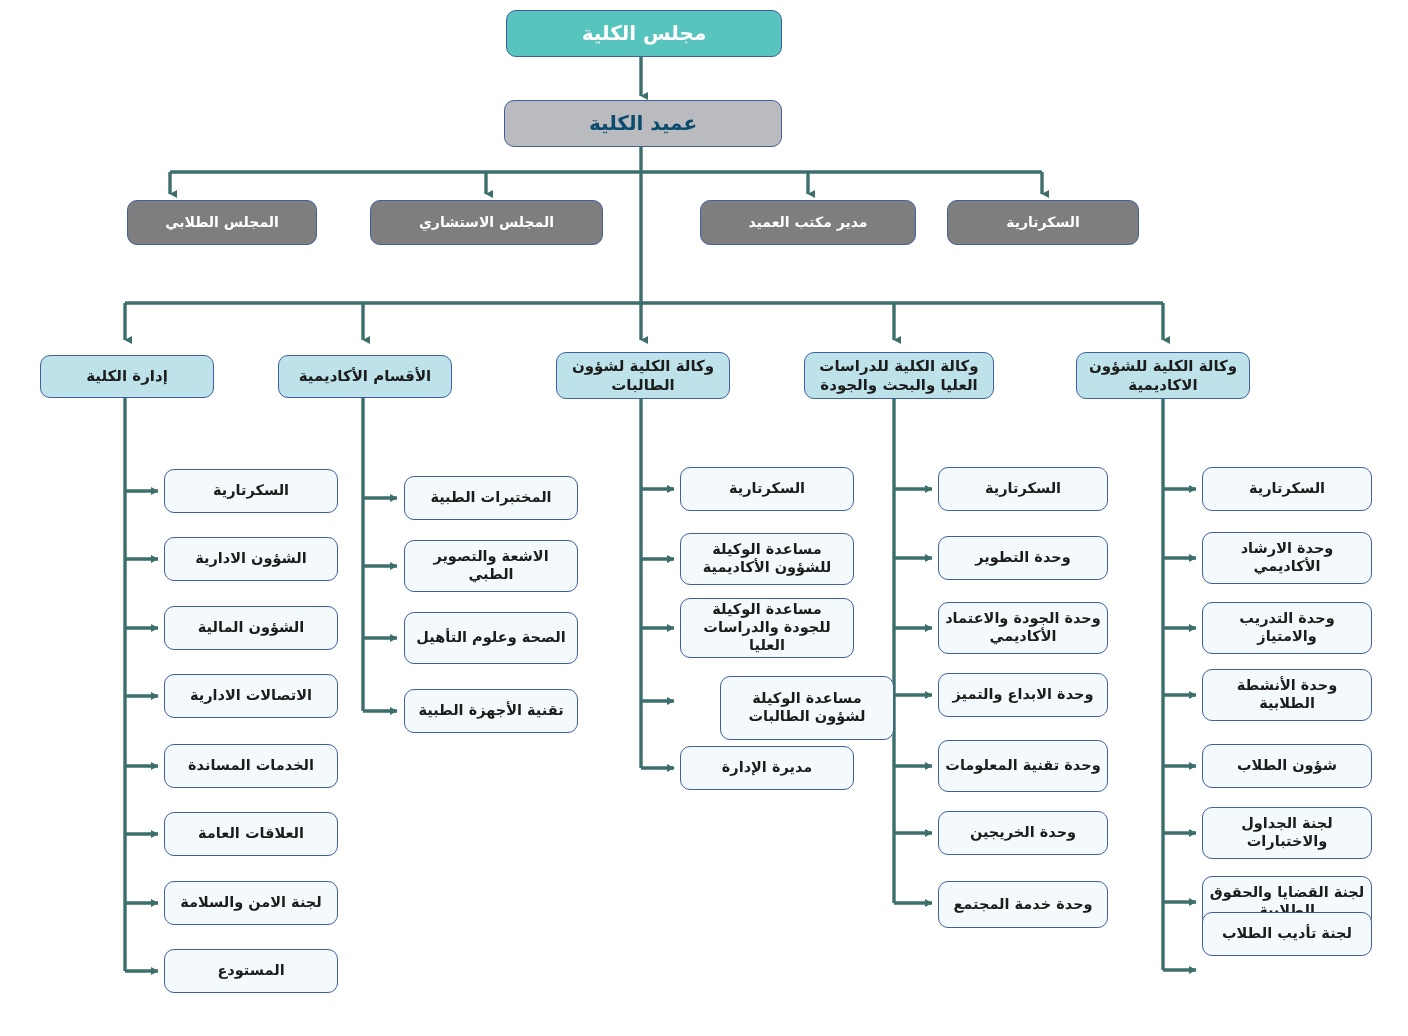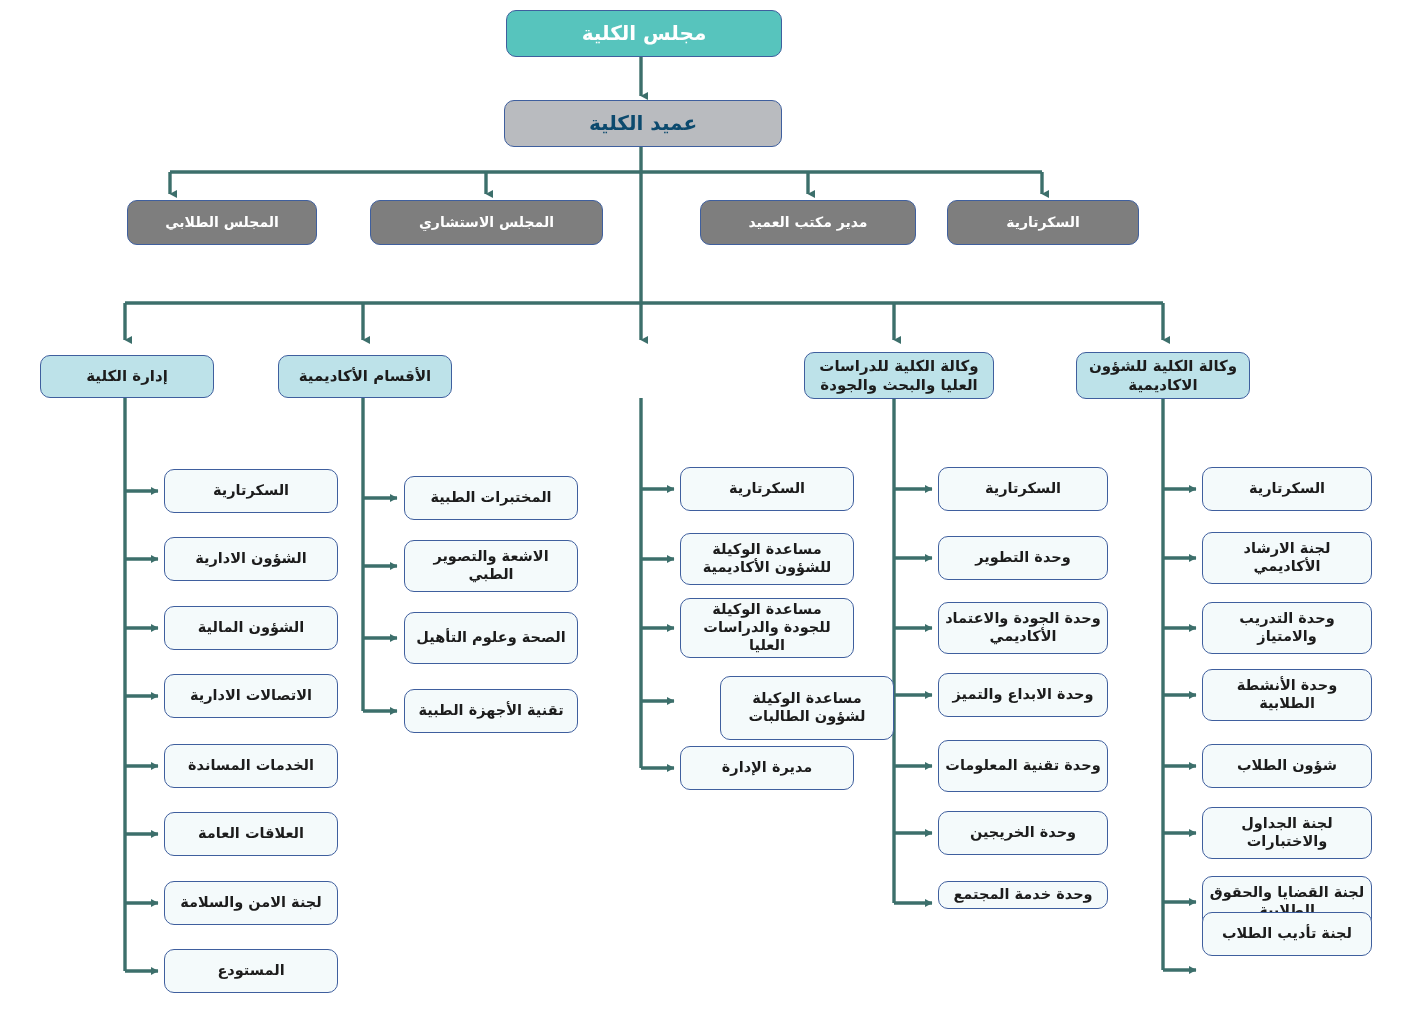--- a/index.html
+++ b/index.html
@@ -153,20 +153,21 @@
 
   <div class="node n-gray-light" style="left:504px; top:100px; width:278px; height:47px;">عميد الكلية</div>
 
   <div class="node n-gray-dark" style="left:127px; top:200px; width:190px; height:45px;">المجلس الطلابي</div>
   <div class="node n-gray-dark" style="left:370px; top:200px; width:233px; height:45px;">المجلس الاستشاري</div>
   <div class="node n-gray-dark" style="left:700px; top:200px; width:216px; height:45px;">مدير مكتب العميد</div>
   <div class="node n-gray-dark" style="left:947px; top:200px; width:192px; height:45px;">السكرتارية</div>
 
   <div class="node n-blue" style="left:40px; top:355px; width:174px; height:43px;">إدارة الكلية</div>
   <div class="node n-blue" style="left:278px; top:355px; width:174px; height:43px;">الأقسام الأكاديمية</div>
+  <div class="node n-blue" style="left:556px; top:352px; width:174px; height:47px;">وكالة الكلية لشؤون الطالبات</div>
   <div class="node n-blue" style="left:804px; top:352px; width:190px; height:47px;">وكالة الكلية للدراسات العليا والبحث والجودة</div>
   <div class="node n-blue" style="left:1076px; top:352px; width:174px; height:47px;">وكالة الكلية للشؤون الاكاديمية</div>
 
   <div class="node n-leaf" style="left:164px; top:469px; width:174px; height:44px;">السكرتارية</div>
   <div class="node n-leaf" style="left:164px; top:537px; width:174px; height:44px;">الشؤون الادارية</div>
   <div class="node n-leaf" style="left:164px; top:606px; width:174px; height:44px;">الشؤون المالية</div>
   <div class="node n-leaf" style="left:164px; top:674px; width:174px; height:44px;">الاتصالات الادارية</div>
   <div class="node n-leaf" style="left:164px; top:744px; width:174px; height:44px;">الخدمات المساندة</div>
   <div class="node n-leaf" style="left:164px; top:812px; width:174px; height:44px;">العلاقات العامة</div>
   <div class="node n-leaf" style="left:164px; top:881px; width:174px; height:44px;">لجنة الامن والسلامة</div>
@@ -182,24 +183,24 @@
   <div class="node n-leaf" style="left:680px; top:598px; width:174px; height:60px;">مساعدة الوكيلة للجودة والدراسات العليا</div>
   <div class="node n-leaf" style="left:680px; top:676px; width:174px; height:64px;margin-left:40px;">مساعدة الوكيلة لشؤون الطالبات</div>
   <div class="node n-leaf" style="left:680px; top:746px; width:174px; height:44px;">مديرة الإدارة</div>
 
   <div class="node n-leaf" style="left:938px; top:467px; width:170px; height:44px;">السكرتارية</div>
   <div class="node n-leaf" style="left:938px; top:536px; width:170px; height:44px;">وحدة التطوير</div>
   <div class="node n-leaf" style="left:938px; top:602px; width:170px; height:52px;">وحدة الجودة والاعتماد الأكاديمي</div>
   <div class="node n-leaf" style="left:938px; top:673px; width:170px; height:44px;">وحدة الابداع والتميز</div>
   <div class="node n-leaf" style="left:938px; top:740px; width:170px; height:52px;">وحدة تقنية المعلومات</div>
   <div class="node n-leaf" style="left:938px; top:811px; width:170px; height:44px;">وحدة الخريجين</div>
-  <div class="node n-leaf" style="left:938px; top:881px; width:170px; height:28px;">وحدة خدمة المجتمع</div>
+  <div class="node n-leaf" style="left:938px; top:881px; width:170px; height:47px;">وحدة خدمة المجتمع</div>
 
   <div class="node n-leaf" style="left:1202px; top:467px; width:170px; height:44px;">السكرتارية</div>
-  <div class="node n-leaf" style="left:1202px; top:532px; width:170px; height:52px;">لجنة الارشاد الأكاديمي</div>
+  <div class="node n-leaf" style="left:1202px; top:532px; width:170px; height:52px;">وحدة الارشاد الأكاديمي</div>
   <div class="node n-leaf" style="left:1202px; top:602px; width:170px; height:52px;">وحدة التدريب والامتياز</div>
   <div class="node n-leaf" style="left:1202px; top:669px; width:170px; height:52px;">وحدة الأنشطة الطلابية</div>
   <div class="node n-leaf" style="left:1202px; top:744px; width:170px; height:44px;">شؤون الطلاب</div>
   <div class="node n-leaf" style="left:1202px; top:807px; width:170px; height:52px;">لجنة الجداول والاختبارات</div>
   <div class="node n-leaf" style="left:1202px; top:876px; width:170px; height:52px;">لجنة القضايا والحقوق الطلابية</div>
   <div class="node n-leaf" style="left:1202px; top:912px; width:170px; height:44px;">لجنة تأديب الطلاب</div>
 
 </div>
 
 </body></html>

